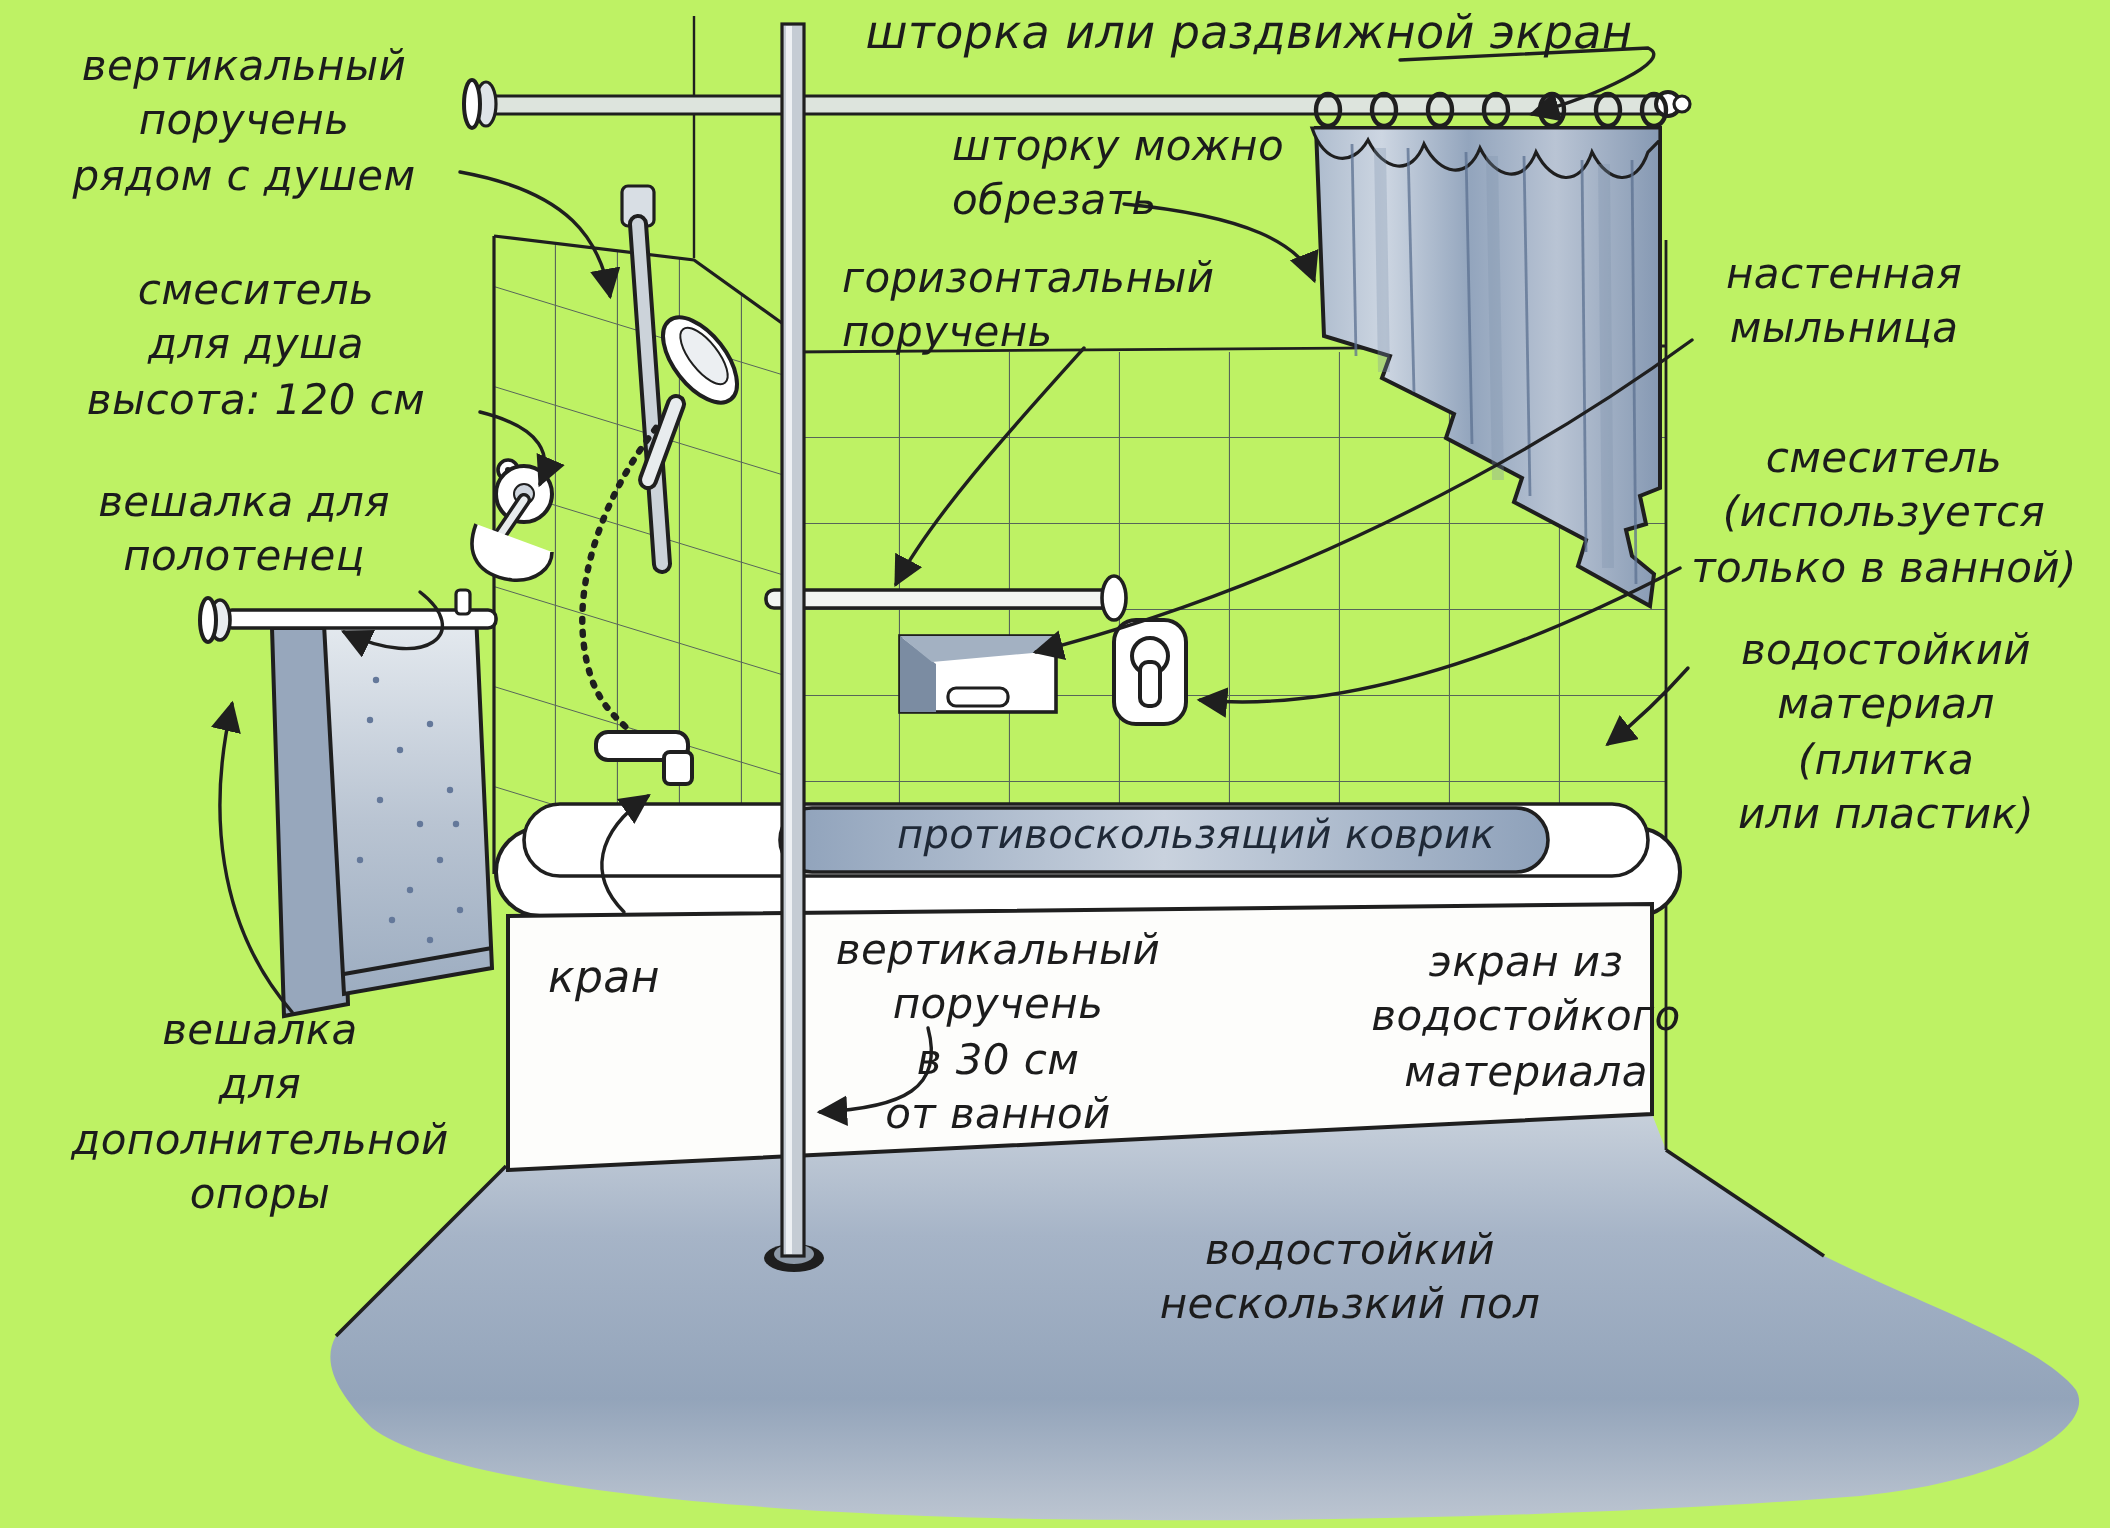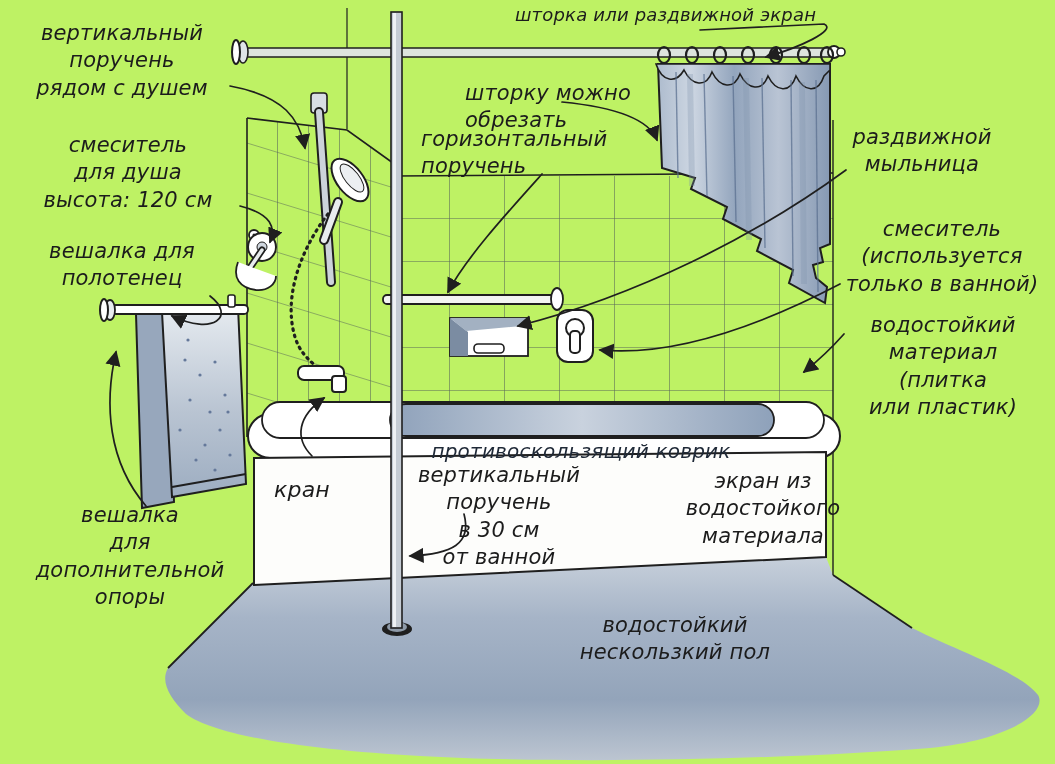--- a/index.html
+++ b/index.html
@@ -8,21 +8,21 @@
     background:#bef264;overflow:hidden;
     font-family:"DejaVu Sans",sans-serif;
   }
   .stage svg{position:absolute;left:0;top:0;}
   .lbl{
     position:absolute;color:#1c1c1c;font-style:italic;
     font-size:21px;line-height:1.3;white-space:pre-line;
     text-align:center;letter-spacing:.2px;
   }
   .lbl.left{text-align:left;}
-  .lbl.big{font-size:18px;padding-left:41px;}
+  .lbl.big{font-size:23px;}
   .lbl.mat{font-size:20px;color:#1f2937;}
 </style>
 </head>
 <body>
 
 <div class="stage">
 
 <svg width="1055" height="764" viewBox="0 0 1055 764">
   <defs>
     <marker id="arr" markerWidth="10" markerHeight="10" refX="8" refY="4.5" orient="auto">
@@ -226,34 +226,34 @@
 <div class="lbl" style="left:18px;top:132px;width:220px;">смеситель
 для душа
 высота: 120 см</div>
 <div class="lbl" style="left:24px;top:238px;width:196px;">вешалка для
 полотенец</div>
 <div class="lbl" style="left:28px;top:502px;width:204px;">вешалка
 для
 дополнительной
 опоры</div>
 <div class="lbl big" style="left:402px;top:3px;width:445px;">шторка или раздвижной экран</div>
-<div class="lbl left" style="left:465px;top:60px;width:210px;margin-top:20px;">шторку можно
+<div class="lbl left" style="left:476px;top:60px;width:210px;">шторку можно
 обрезать</div>
 <div class="lbl left" style="left:421px;top:126px;width:210px;">горизонтальный
 поручень</div>
-<div class="lbl" style="left:842px;top:124px;width:160px;">раздвижной
+<div class="lbl" style="left:842px;top:124px;width:160px;">настенная
 мыльница</div>
 <div class="lbl" style="left:830px;top:216px;width:224px;">смеситель
 (используется
 только в ванной)</div>
 <div class="lbl" style="left:836px;top:312px;width:214px;">водостойкий
 материал
 (плитка
 или пластик)</div>
-<div class="lbl mat" style="left:392px;top:404px;width:378px;margin-top:34px;">противоскользящий коврик</div>
+<div class="lbl mat" style="left:409px;top:404px;width:378px;">противоскользящий коврик</div>
 <div class="lbl left" style="left:274px;top:476px;width:90px;font-size:22px;">кран</div>
 <div class="lbl" style="left:410px;top:462px;width:178px;">вертикальный
 поручень
 в 30 см
 от ванной</div>
 <div class="lbl" style="left:655px;top:468px;width:216px;">экран из
 водостойкого
 материала</div>
 <div class="lbl" style="left:545px;top:612px;width:260px;">водостойкий
 нескользкий пол</div>

